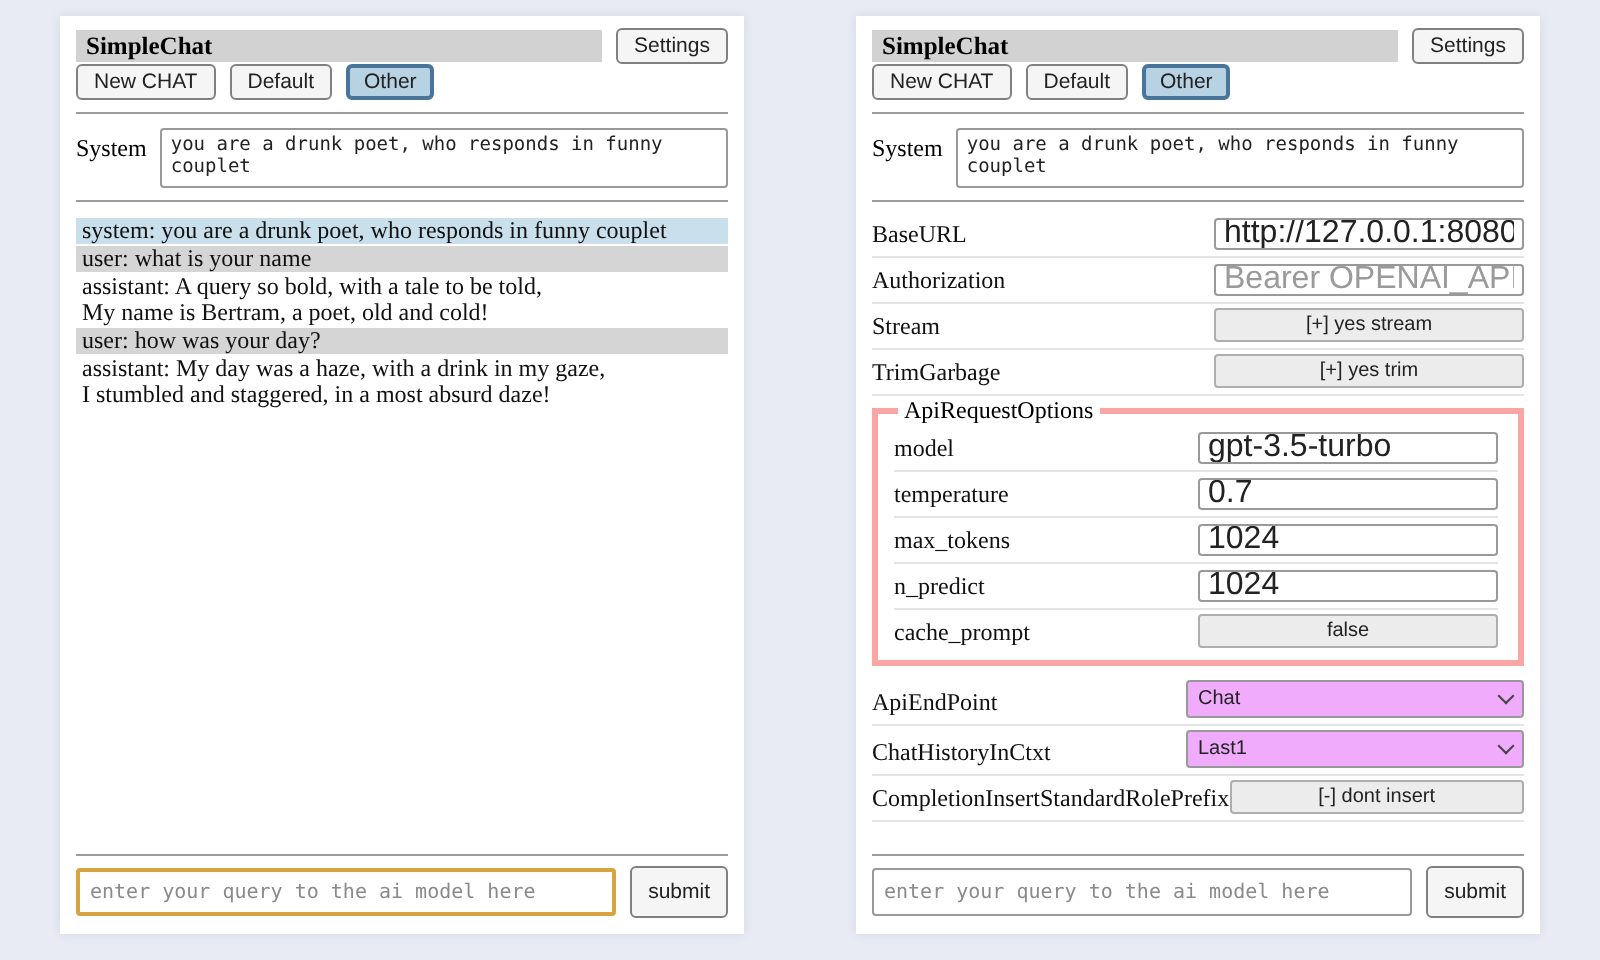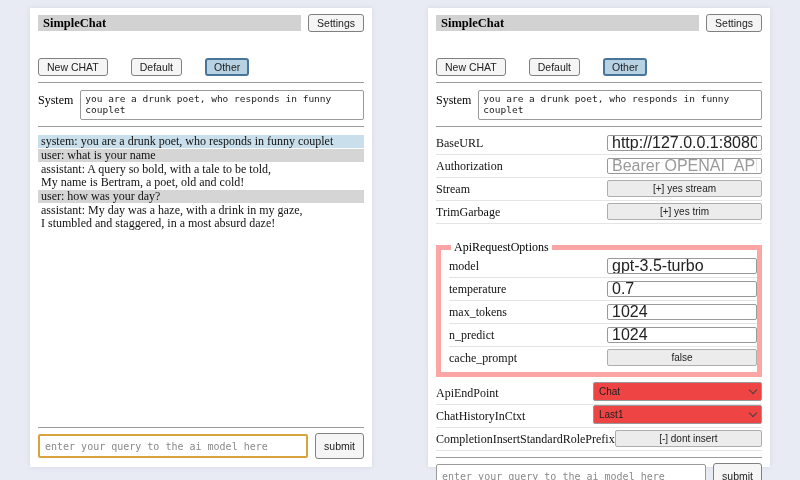--- a/index.html
+++ b/index.html
@@ -23,21 +23,21 @@
   .title-bar {
     flex:1; background:#d2d2d2; height:16px; line-height:16px;
     font-size:12.5px; font-weight:bold; padding:0 5px;
   }
   .btn {
     font-family:"Liberation Sans", sans-serif; font-size:10.5px;
     background:#f5f5f5; border:1px solid #808080; border-radius:3px;
     padding:2px 8px; color:#222;
   }
   .settings-btn { margin-left:7px; }
-  .sessions-row { margin-top:26px; display:flex;gap:16px; }
+  .sessions-row { margin-top:0; display:flex; }
   .sessions-row .btn { margin-right:7px; }
   .btn.active {
     background:#b7d2e2; border:2px solid #49759a; padding:1px 7px;
   }
   hr { border:none; border-top:1px solid #9c9c9c; margin:6px 0 5px 0; }
 
   .system-row { display:flex; align-items:flex-start; margin-top:2px; }
   .system-label { font-size:12px; padding-top:3px; }
   .system-ta {
     flex:1; margin-left:7px; height:24px; resize:none;
@@ -79,32 +79,32 @@
     border:1px solid #999; border-radius:2px; padding:1px 4px; height:16px;
     color:#222;
   }
   .sinput::placeholder { color:#9a9a9a; }
   .sbtn {
     font-family:"Liberation Sans", sans-serif; font-size:10px;
     background:#ececec; border:1px solid #aeaeae; border-radius:2px;
     padding:2px 0; text-align:center; color:#222; height:17px;
   }
   .sselect {
-    height:17px; border:1px solid #999; border-radius:2px; background:#ef4444;
+    height:17px; border:1px solid #999; border-radius:2px; background:#f0abfc;
     display:flex; align-items:center; justify-content:space-between;
     padding:0 5px; font-family:"Liberation Sans", sans-serif; font-size:10px;
     color:#222; width:157px;
   }
   .chev {
     width:5px; height:5px; border-right:1.2px solid #444;
     border-bottom:1.2px solid #444; transform:rotate(45deg);
     margin-top:-3px; flex:none;
   }
   fieldset.aro {
-    border:5px solid #fca5a5; margin:16px 0 5px 0; padding:0 0 3px 8px;
+    border:3px solid #fca5a5; margin:0 0 5px 0; padding:0 10px 3px 8px;
   }
   fieldset.aro legend { font-size:12px; padding:0 3px; margin-left:2px; }
   fieldset.aro .srow:last-child { border-bottom:none; }
   fieldset.aro .sctl { width:150px; }
 </style>
 </head>
 <body>
 
 <div class="panel" id="left-panel">
   <div class="title-row">

